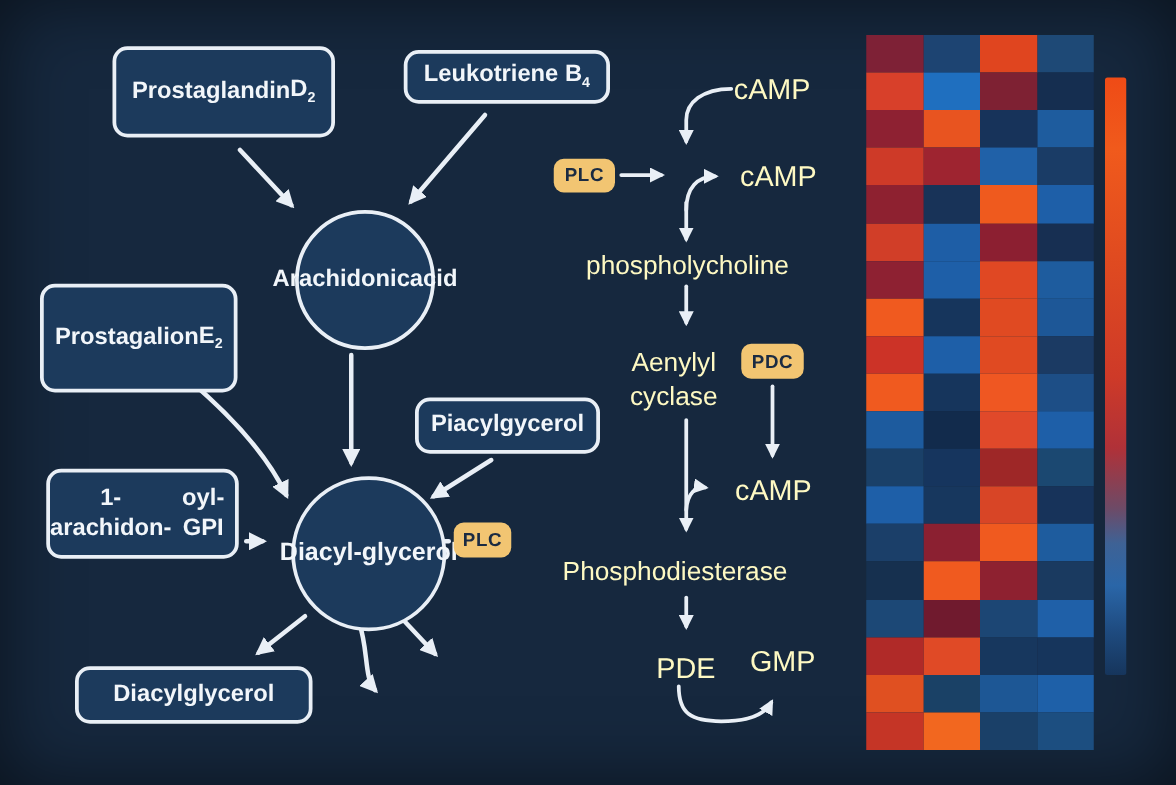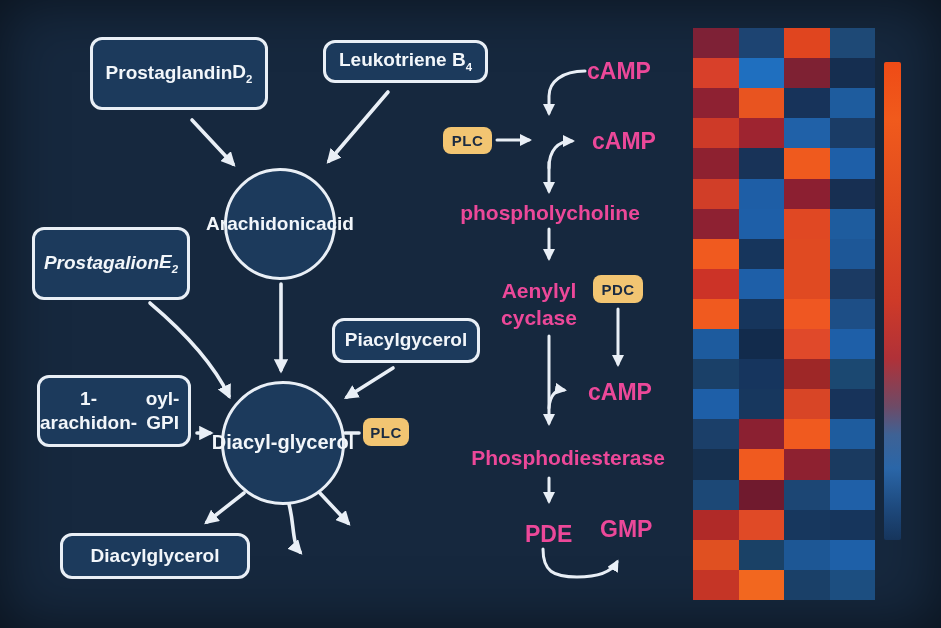--- a/index.html
+++ b/index.html
@@ -7,28 +7,28 @@
     position:relative;width:941px;height:628px;overflow:hidden;
     background:#16283E;
     font-family:"Liberation Sans",sans-serif;
     box-shadow:inset 0 0 60px rgba(0,0,0,.55);
   }
   .node{
     position:absolute;background:#1C3A5C;border:3px solid #E9EFF6;border-radius:12px;
     color:#F2F6FA;display:flex;flex-direction:row;align-items:center;justify-content:center;
     text-align:center;font-size:19px;font-weight:600;line-height:1.28;box-sizing:border-box;
   }
-  .circle{border-radius:50%;}
+  .circle{border-radius:50%;margin-left:12px;}
   .badge{
     position:absolute;background:#F2C572;color:#1B2B42;font-weight:700;font-size:15px;
     border-radius:8px;display:flex;align-items:center;justify-content:center;box-sizing:border-box;
     letter-spacing:.5px;
   }
   .ctext{
-    position:absolute;color:#ec4899;font-weight:700;white-space:nowrap;
+    position:absolute;color:#fef9c3;font-weight:400;white-space:nowrap;
   }
   .ctext.center{text-align:center;white-space:normal;}
   sub{font-size:.6em;font-weight:700;}
   svg.arrows{position:absolute;left:0;top:0;pointer-events:none;}
   .hm-grid{
     position:absolute;left:693px;top:28px;width:182px;height:572px;
     display:grid;grid-template-columns:repeat(4,1fr);grid-auto-rows:1fr;
   }
   .hm-cell{width:100%;height:100%;}
   .hm-colorbar{
@@ -79,21 +79,21 @@
 
   <div class="node" style="left:323px;top:40px;width:165px;height:43px;">
     <div><span>Leukotriene B</span><sub>4</sub></div>
   </div>
 
   <div class="node circle" style="left:224px;top:168px;width:112px;height:112px;">
     <div><span>Arachidonic</span></div>
     <div><span>acid</span></div>
   </div>
 
-  <div class="node" style="left:32px;top:227px;width:158px;height:73px;font-style:italic;">
+  <div class="node" style="left:32px;top:227px;width:158px;height:87px;">
     <div><span>Prostagalion</span></div>
     <div><span>E</span><sub>2</sub></div>
   </div>
 
   <div class="node" style="left:37px;top:375px;width:154px;height:72px;">
     <div><span>1-arachidon-</span></div>
     <div><span>oyl-GPI</span></div>
   </div>
 
   <div class="node" style="left:332px;top:318px;width:148px;height:45px;">
@@ -128,21 +128,21 @@
   </div>
 
   <div class="ctext center" style="left:460px;top:201px;width:180px;font-size:21px;">phospholycholine</div>
 
   <div class="badge" style="left:593px;top:275px;width:50px;height:28px;">
     <span>PDC</span>
   </div>
 
   <div class="ctext" style="left:588px;top:379px;font-size:23px;">cAMP</div>
 
-  <div class="ctext center" style="left:468px;top:446px;width:200px;font-size:21px;">Phosphodiesterase</div>
+  <div class="ctext center" style="left:440px;top:446px;width:200px;font-size:21px;">Phosphodiesterase</div>
 
   <div class="ctext" style="left:525px;top:521px;font-size:23px;">PDE</div>
 
   <div class="ctext" style="left:600px;top:516px;font-size:23px;">GMP</div>
 
   <div class="hm-grid">
       <div class="hm-cell" style="background: rgb(126, 33, 54);"></div>
       <div class="hm-cell" style="background: rgb(29, 68, 114);"></div>
       <div class="hm-cell" style="background: rgb(224, 69, 31);"></div>
       <div class="hm-cell" style="background: rgb(30, 73, 118);"></div>

